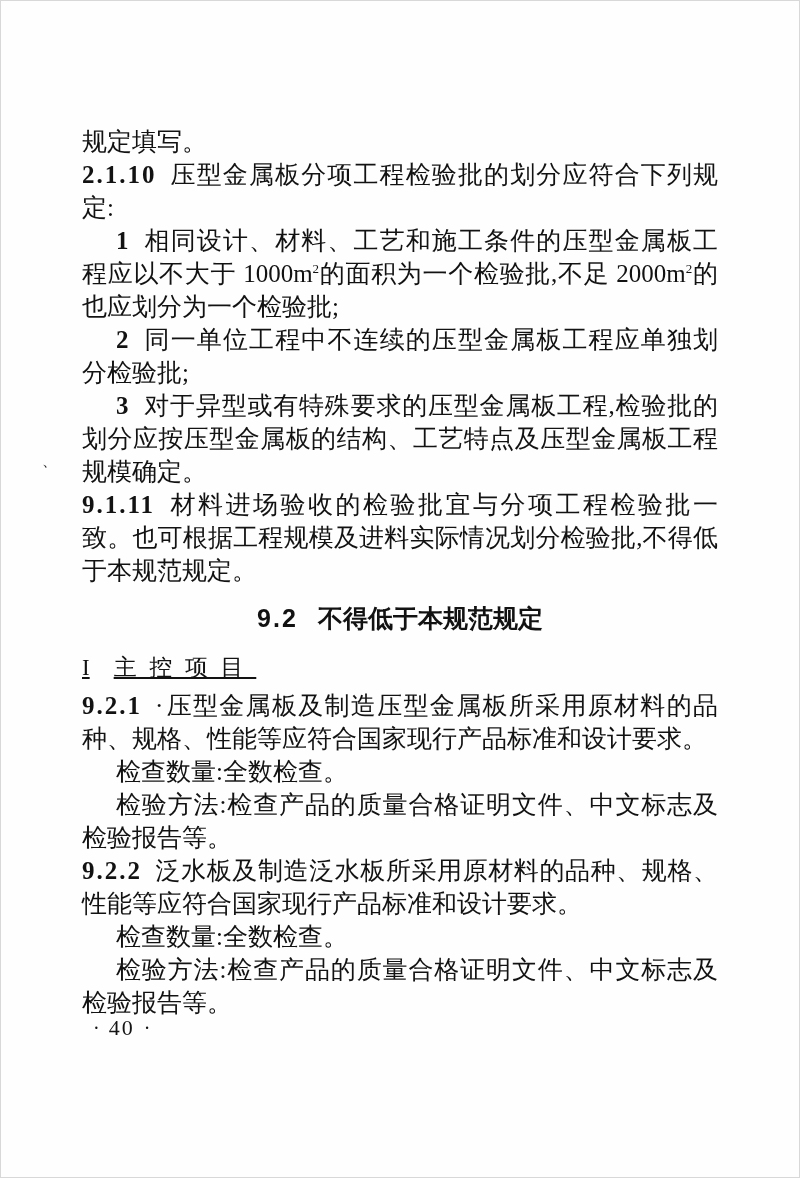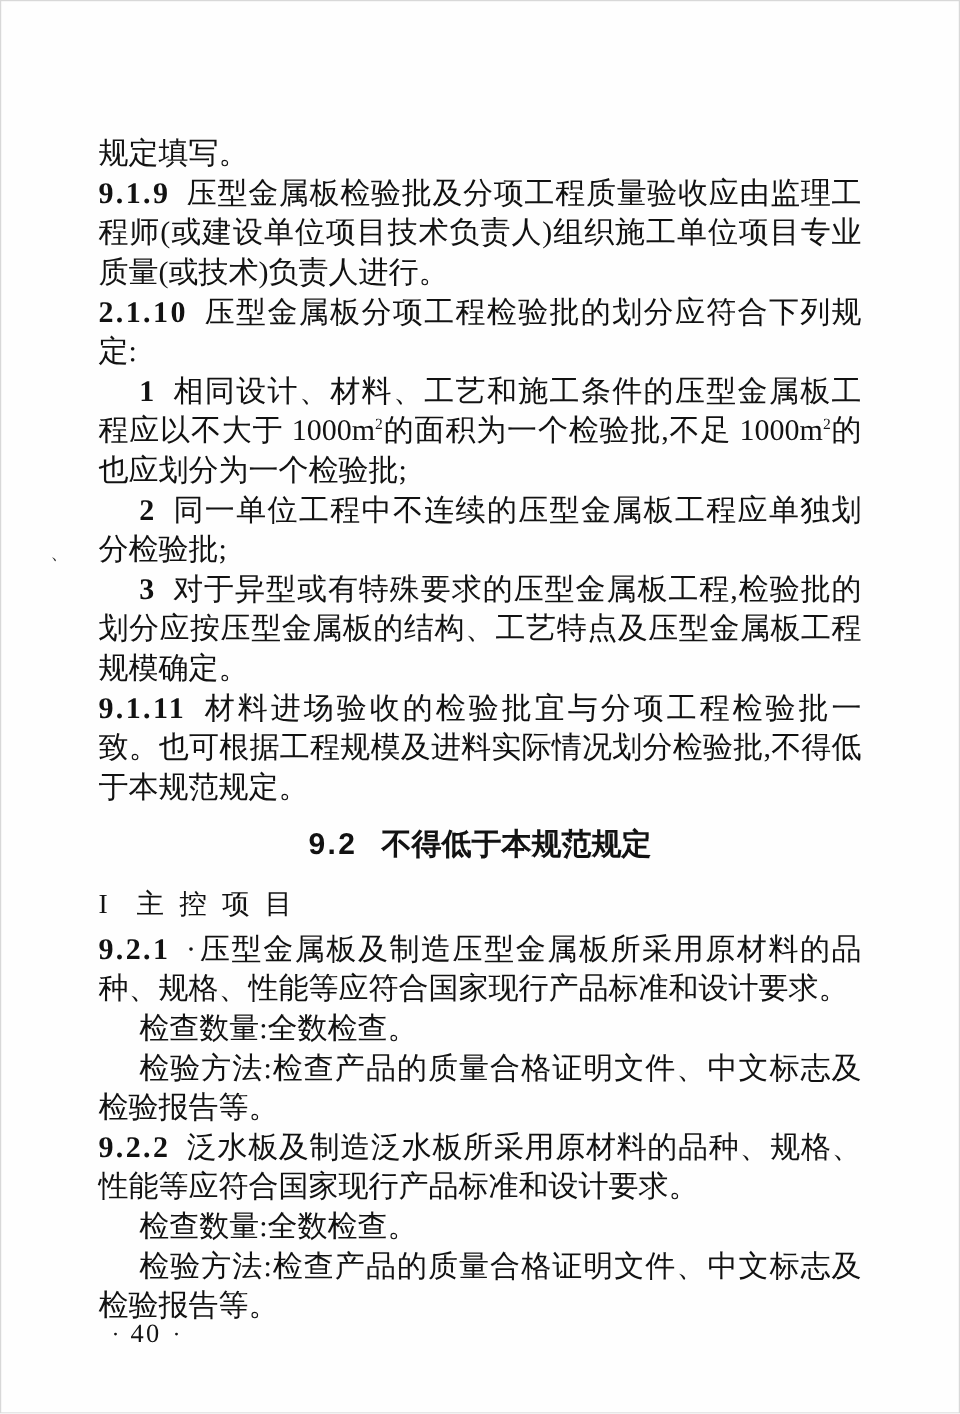--- a/index.html
+++ b/index.html
@@ -15,21 +15,21 @@
   .page-frame {
     position: absolute;
     inset: 0;
     border: 1px solid #d8d8d8;
     box-sizing: border-box;
   }
   .text-block {
     position: absolute;
     left: 82px;
     width: 636px;
-    top: 112px;
+    top: 125px;
   }
   .text-block p {
     margin: 0;
     font-size: 25px;
     line-height: 33px;
     text-align: justify;
     text-justify: inter-ideograph;
   }
   .clause-num {
     font-weight: bold;
@@ -57,20 +57,21 @@
   .section-heading .sec-num {
     font-family: Liberation Sans, sans-serif;
     letter-spacing: 2px;
     margin-right: 20px;
   }
   .sub-heading {
     margin-top: 16px !important;
     margin-bottom: 5px !important;
     text-align: right;
     font-size: 23px !important;
+    text-decoration: underline;
   }
   .sub-heading .roman {
     margin-right: 24px;
   }
   .sub-heading .sub-title {
     letter-spacing: 0.55em;
     margin-right: -0.55em;
   }
   .ink-dot {
     margin-right: 2px;
@@ -78,23 +79,23 @@
   .stray-mark {
     position: absolute;
     left: 42px;
     top: 452px;
     font-size: 15px;
     color: #2a2a2a;
   }
   .page-footer {
     position: absolute;
     left: 93px;
-    top: 1096px;
+    top: 1007px;
     font-size: 22px;
-    line-height: 30px;
+    line-height: 42px;
     color: #141414;
   }
   .page-footer .dot {
     font-size: 20px;
   }
   .page-footer .page-num {
     margin: 0 9px;
     letter-spacing: 2px;
   }
 </style>
@@ -102,25 +103,24 @@
 <body>
 
 <div class="page-frame"></div>
 
 <span class="stray-mark">、</span>
 
 <main class="text-block">
 
   <p><span>规定填写。</span></p>
 
-  <p><span class="clause-num">9.1.9</span><span>压型金属板检验批及分项工程质量验收应由监理工程师(或建设单位项目技术负责人)组织施工单位项目专业质量(或技术)负责人进行。</span></p>
 
   <p><span class="clause-num">2.1.10</span><span>压型金属板分项工程检验批的划分应符合下列规定:</span></p>
 
-  <p class="indent"><span class="item-num">1</span><span>相同设计、材料、工艺和施工条件的压型金属板工程应以不大于 1000m</span><sup class="sq">2</sup><span>的面积为一个检验批,不足 1000m</span><sup class="sq">2</sup><span>的也应划分为一个检验批;</span></p>
+  <p class="indent"><span class="item-num">1</span><span>相同设计、材料、工艺和施工条件的压型金属板工程应以不大于 1000m</span><sup class="sq">2</sup><span>的面积为一个检验批,不足 2000m</span><sup class="sq">2</sup><span>的也应划分为一个检验批;</span></p>
 
   <p class="indent"><span class="item-num">2</span><span>同一单位工程中不连续的压型金属板工程应单独划分检验批;</span></p>
 
   <p class="indent"><span class="item-num">3</span><span>对于异型或有特殊要求的压型金属板工程,检验批的划分应按压型金属板的结构、工艺特点及压型金属板工程规模确定。</span></p>
 
   <p><span class="clause-num">9.1.11</span><span>材料进场验收的检验批宜与分项工程检验批一致。也可根据工程规模及进料实际情况划分检验批,不得低于本规范规定。</span></p>
 
   <p class="section-heading"><span class="sec-num">9.2</span><span>不得低于本规范规定</span></p>
 
   <p class="sub-heading"><span class="roman">I</span><span class="sub-title">主控项目</span></p>

